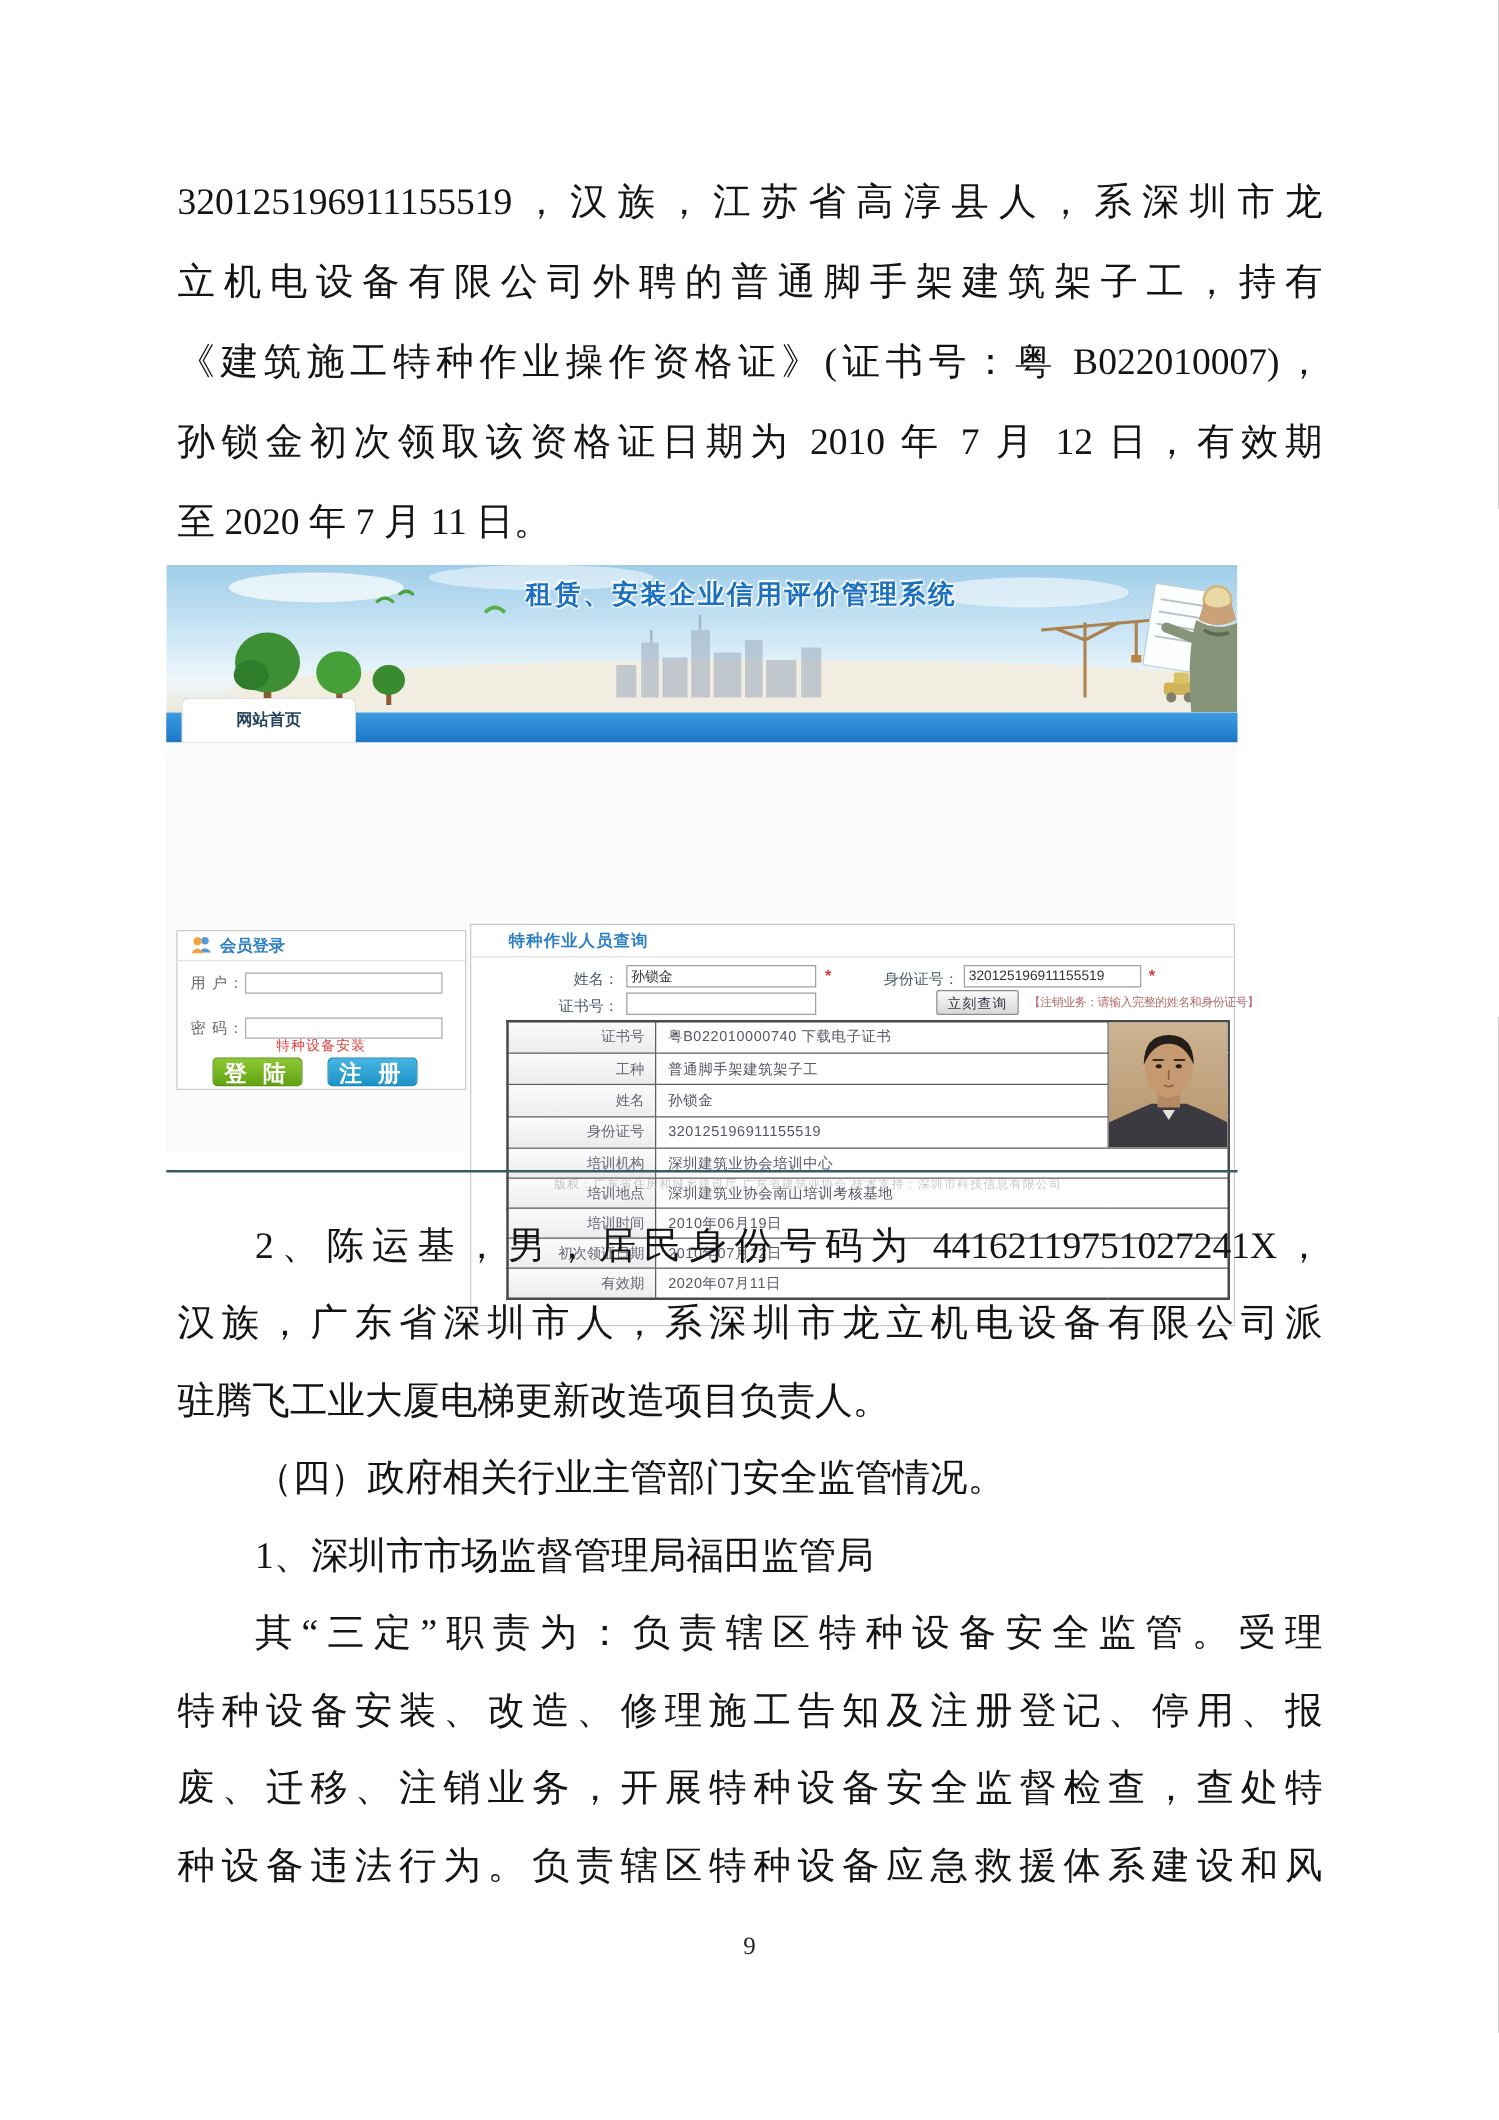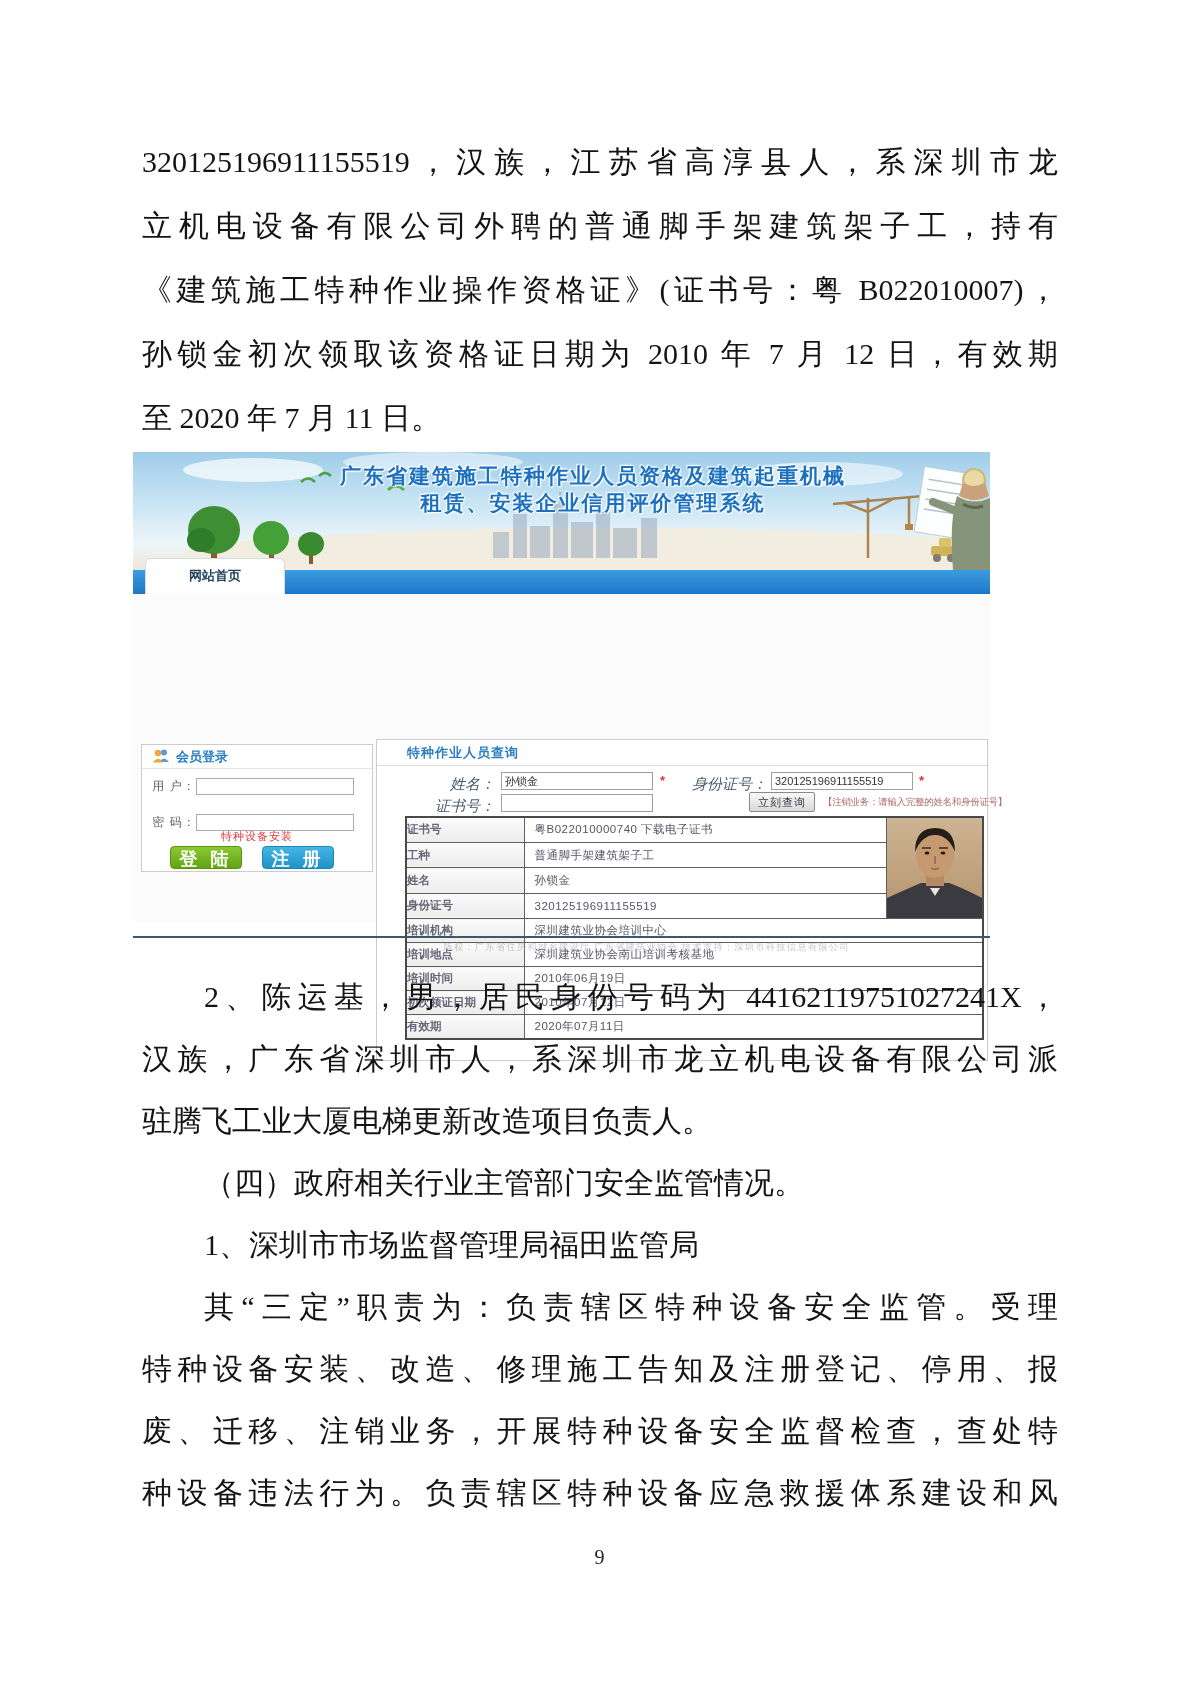--- a/index.html
+++ b/index.html
@@ -54,35 +54,35 @@
     color:#fff; font-weight:bold; font-size:18px; letter-spacing:4px; cursor:pointer; }
   .btn-login { left:28px; background:linear-gradient(#8cc832,#62a314); border:1px solid #5a9510; }
   .btn-register { left:120px; background:linear-gradient(#45b5e4,#1e93c6); border:1px solid #1b86b8; }
 
   
   .query-panel { position:absolute; left:243px; top:145px; width:612px; height:322px;
     background:#ffffff; border:1px solid #cccccc; }
   .query-header { position:absolute; left:0; top:0; width:100%; height:26px;
     border-bottom:1px solid #dddddd; font-size:13px; font-weight:bold; color:#2b7fc4;
     padding-left:30px; line-height:26px; letter-spacing:1px; }
-  .qf { position:absolute; font-size:15px; color:#4a5a6a;font-style:italic; }
+  .qf { position:absolute; font-size:12px; color:#4a5a6a; }
   .qf-label { text-align:right; }
   .q-input { position:absolute; height:18px; border:1px solid #a0a0a0; background:#fff;
     font-size:11px; color:#333; padding:0 3px; }
   .req { position:absolute; color:#e03030; font-size:13px; font-weight:bold; }
   .search-btn { position:absolute; left:372px; top:52px; width:66px; height:20px;
     background:linear-gradient(#fafafa,#d8d8d8); border:1px solid #8a8a8a; border-radius:2px;
     font-size:11px; color:#334; letter-spacing:1px; cursor:pointer; }
   .hint { position:absolute; left:446px; top:56px; font-size:9.5px; letter-spacing:-0.3px;
     color:#b06868; white-space:nowrap; }
   .result-table { position:absolute; left:28px; top:76px; border-collapse:collapse;
     border:2px solid #4a4a4a; }
   .result-table td { border:1px solid #5f5f5f; height:24px; font-size:11.5px; }
-  .result-table td.lbl { width:118px; text-align:left; padding-right:8px; color:#667;
-    background:linear-gradient(#fbfbfb,#ececec);font-weight:bold; }
+  .result-table td.lbl { width:118px; text-align:right; padding-right:8px; color:#667;
+    background:linear-gradient(#fbfbfb,#ececec); }
   .result-table td.val { width:362px; padding-left:10px; color:#556; letter-spacing:0.5px; }
   .result-table td.photo-cell { width:95px; padding:0; }
   .photo-cell svg { display:block; }
 
   
   .shot-divider { position:absolute; left:0; top:484px; width:857px; height:2px;
     background:#3a5a6a; }
   .shot-footer { position:absolute; left:0; top:489px; width:857px; padding-left:170px;
     text-align:center; font-size:9.5px; color:#9a9a9a; opacity:0.55; filter:blur(0.4px);
     letter-spacing:1px; white-space:nowrap; }
@@ -158,21 +158,20 @@
             <path d="M792 30 h38 M792 40 h38 M792 50 h38 M792 60 h30" fill="none"></path>
           </g>
           <circle cx="841" cy="28" r="11" fill="#ead9a4" stroke="#cdb87c" stroke-width="2"></circle>
           <path d="M830 30 q11 8 22 0 l4 14 q-15 8 -30 0 Z" fill="#caa27a"></path>
           <path d="M824 44 q17 10 33 2 L857 118 L820 118 Q816 70 824 44 Z" fill="#86957a"></path>
           <path d="M830 52 q10 6 20 2" stroke="#5c6b52" stroke-width="3" fill="none"></path>
           <path d="M826 60 L800 50" stroke="#86957a" stroke-width="8" stroke-linecap="round"></path>
         </g>
       </svg>
       <div class="banner-title">
-        <div>广东省建筑施工特种作业人员资格及建筑起重机械</div>
         <div>租赁、安装企业信用评价管理系统</div>
       </div>
     </div>
 
     <div class="navbar"></div>
     <div class="nav-tab">网站首页</div>
 
     <div class="shot-content">
 
       <div class="login-panel">

